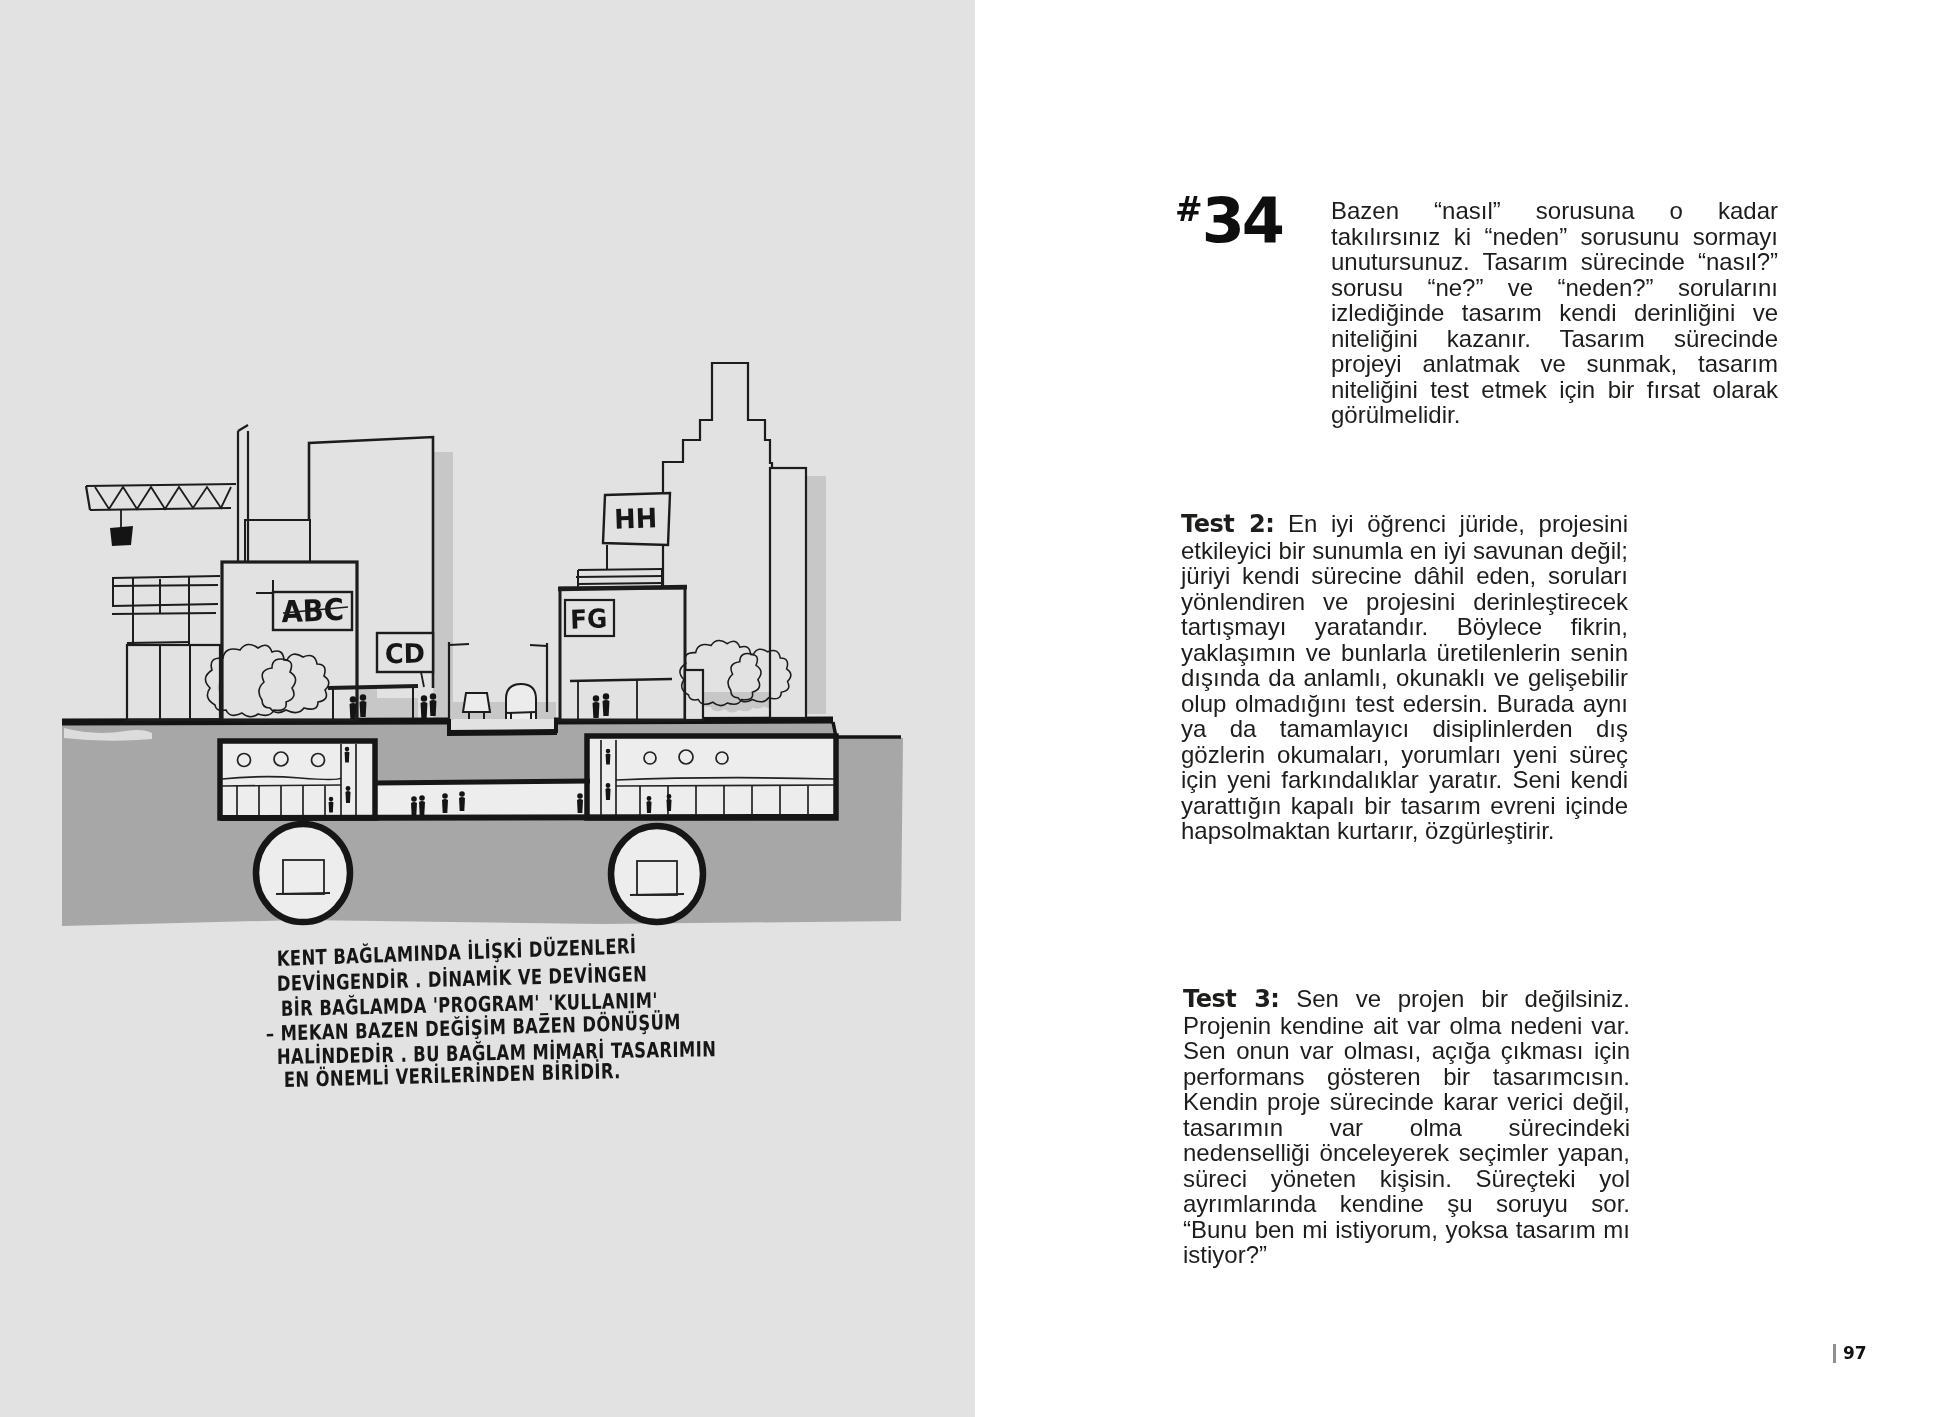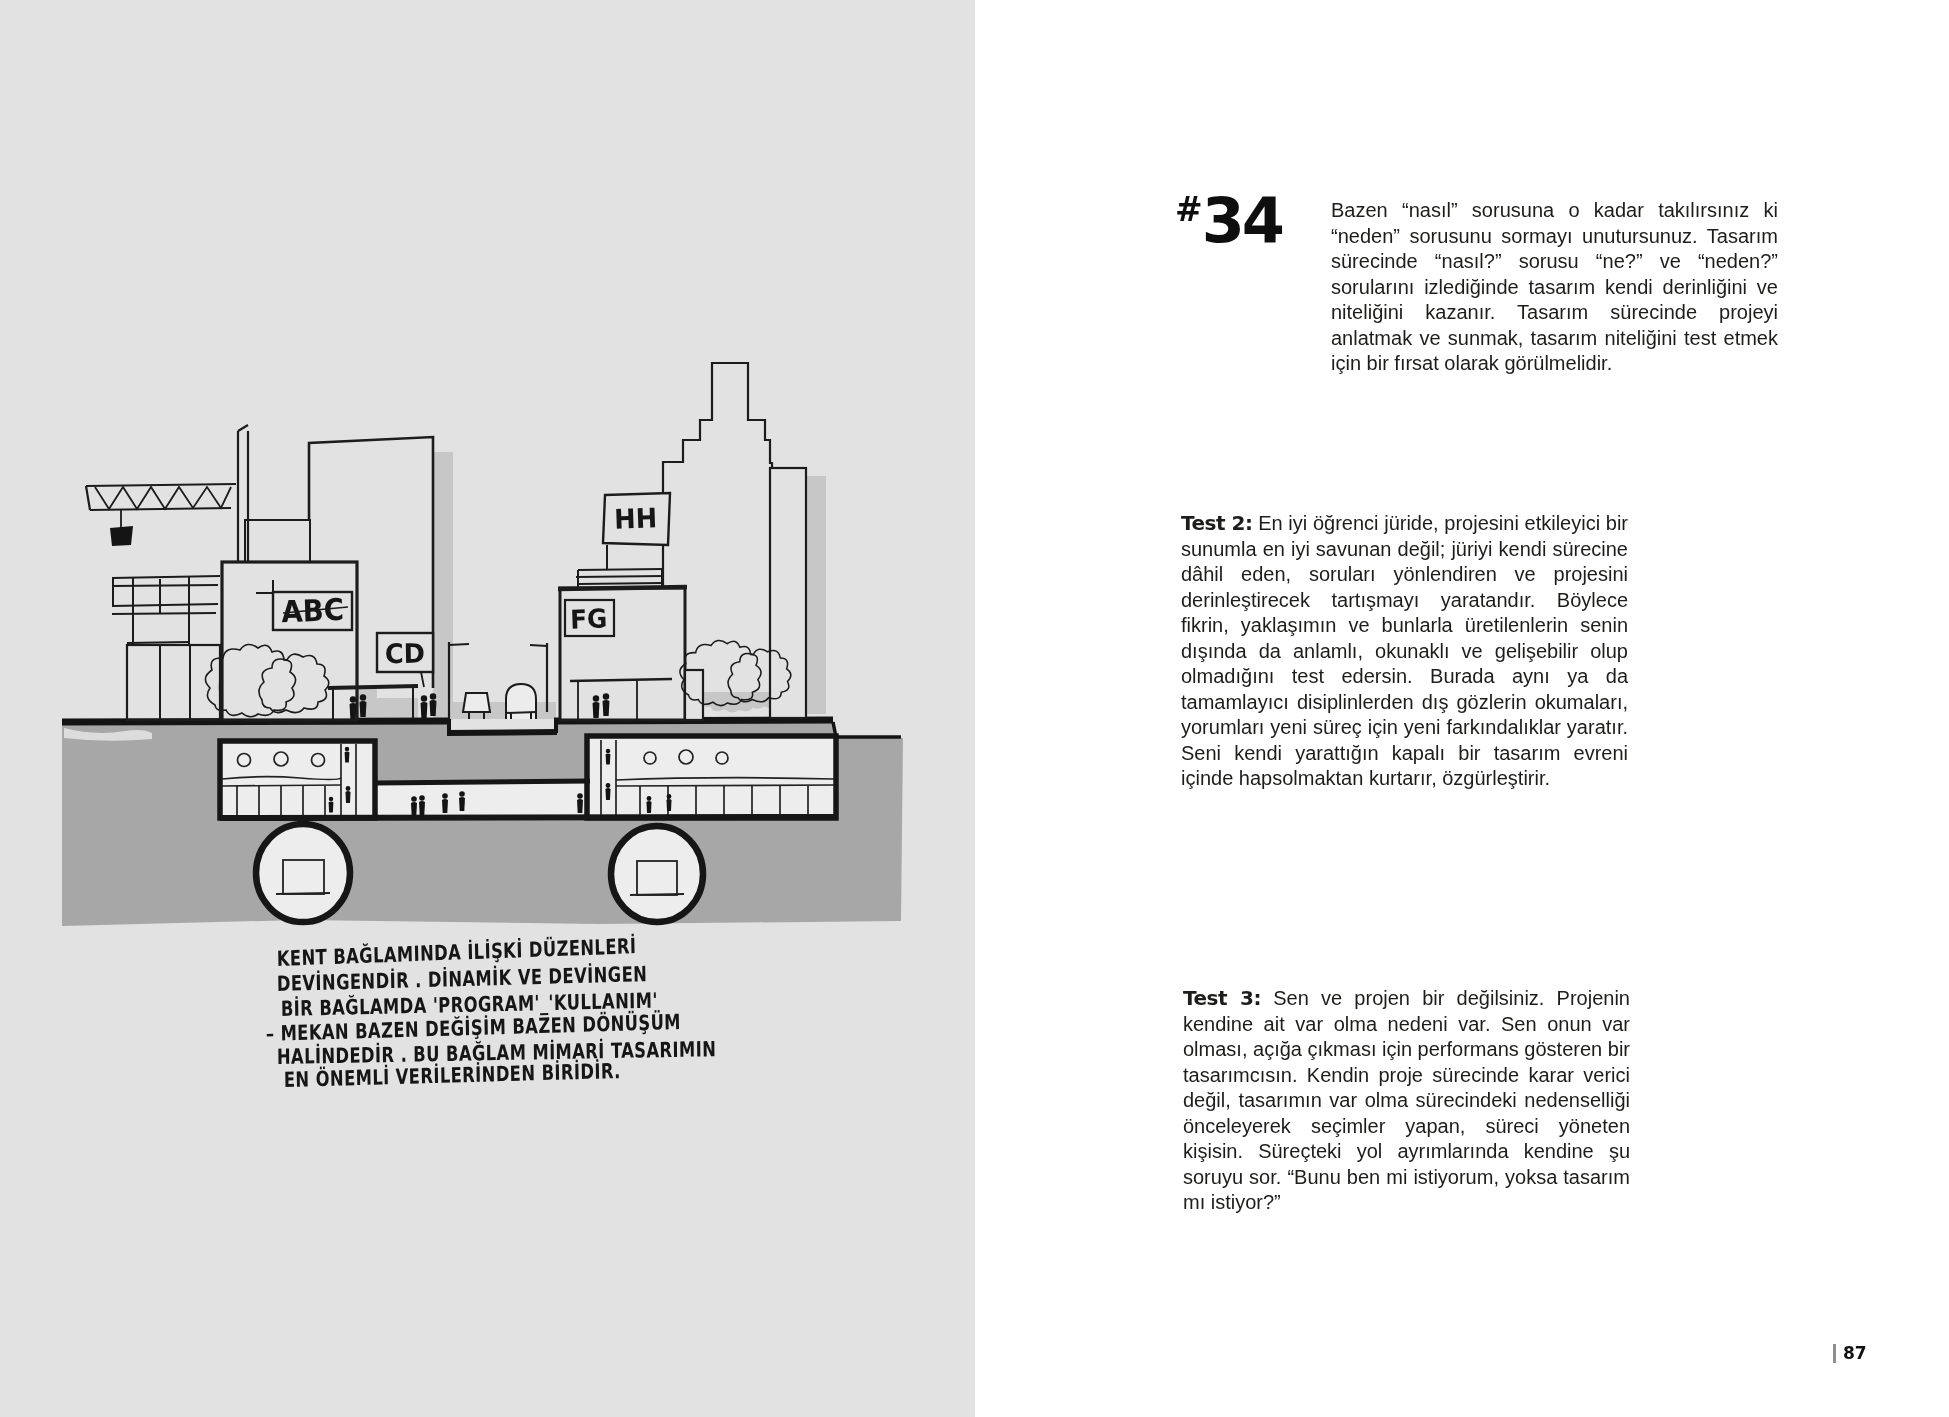--- a/index.html
+++ b/index.html
@@ -5,21 +5,21 @@
   html,body{margin:0;padding:0;background:#ffffff;}
   .spread{position:relative;width:1949px;height:1417px;overflow:hidden;
           font-family:"Liberation Sans",sans-serif;background:#ffffff;}
   .page-left{position:absolute;left:0;top:0;width:975px;height:1417px;background:#e2e2e2;}
   .page-right{position:absolute;left:975px;top:0;width:974px;height:1417px;background:#ffffff;color:#1d1d1b;}
   .artno{position:absolute;left:200px;top:190px;white-space:nowrap;color:#0e0e0e;}
   .artno .hash{display:inline-block;font-family:"DejaVu Sans",sans-serif;font-weight:bold;
                font-size:33px;transform:translateY(-21px);letter-spacing:-1px;}
   .artno .num{font-family:"DejaVu Sans",sans-serif;font-weight:bold;font-size:62px;
               letter-spacing:-3px;line-height:1;text-align:right;}
-  .para{position:absolute;width:447px;font-size:20px;line-height:25.5px;
+  .para{position:absolute;width:447px;font-size:24px;line-height:25.5px;
         text-align:justify;color:#1d1d1b;margin:0;}
   .para b{font-family:"DejaVu Sans",sans-serif;font-weight:bold;letter-spacing:-0.5px;}
   .p-intro{left:356px;top:198px;}
   .p-test1{left:206px;top:404px;}
   .p-test2{left:206px;top:511px;}
   .p-hier {left:356px;top:838px;}
   .p-test3{left:208px;top:986px;}
   .pageno{position:absolute;left:858px;top:1343px;display:flex;align-items:center;}
   .pageno .bar{display:inline-block;width:3px;height:19px;background:#8f8f8f;margin-right:7px;}
   .pageno .no{font-family:"DejaVu Sans",sans-serif;font-weight:bold;font-size:17px;color:#111;}
@@ -243,16 +243,16 @@
     <p class="para p-intro">Bazen “nasıl” sorusuna o kadar takılırsınız ki “neden” sorusunu sormayı unutursunuz. Tasarım sürecinde “nasıl?” sorusu “ne?” ve “neden?” sorularını izlediğinde tasarım kendi derinliğini ve niteliğini kazanır. Tasarım sürecinde projeyi anlatmak ve sunmak, tasarım niteliğini test etmek için bir fırsat olarak görülmelidir.</p>
 
 
     <p class="para p-test2"><b>Test 2:</b> <span>En iyi öğrenci jüride, projesini etkileyici bir sunumla en iyi savunan değil; jüriyi kendi sürecine dâhil eden, soruları yönlendiren ve projesini derinleştirecek tartışmayı yaratandır. Böylece fikrin, yaklaşımın ve bunlarla üretilenlerin senin dışında da anlamlı, okunaklı ve gelişebilir olup olmadığını test edersin. Burada aynı ya da tamamlayıcı disiplinlerden dış gözlerin okumaları, yorumları yeni süreç için yeni farkındalıklar yaratır. Seni kendi yarattığın kapalı bir tasarım evreni içinde hapsolmaktan kurtarır, özgürleştirir.</span></p>
 
 
     <p class="para p-test3"><b>Test 3:</b> <span>Sen ve projen bir değilsiniz. Projenin kendine ait var olma nedeni var. Sen onun var olması, açığa çıkması için performans gösteren bir tasarımcısın. Kendin proje sürecinde karar verici değil, tasarımın var olma sürecindeki nedenselliği önceleyerek seçimler yapan, süreci yöneten kişisin. Süreçteki yol ayrımlarında kendine şu soruyu sor. “Bunu ben mi istiyorum, yoksa tasarım mı istiyor?”</span></p>
 
     <div class="pageno">
       <span class="bar"></span>
-      <span class="no">87</span>
+      <span class="no">97</span>
     </div>
   </div>
 </div>
 
 </body></html>

